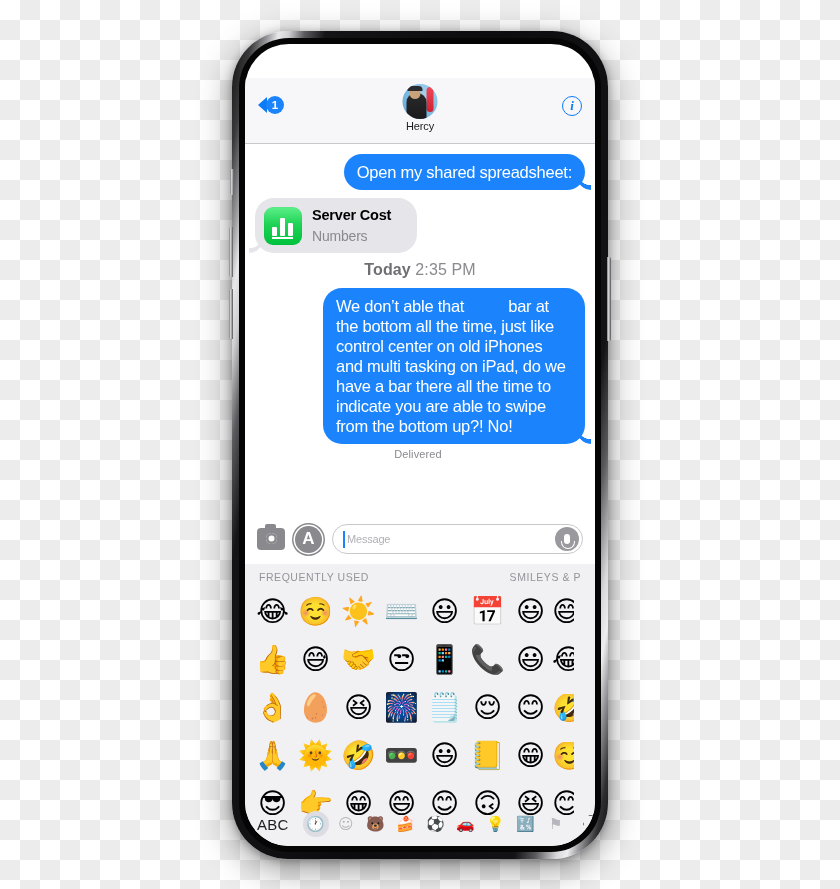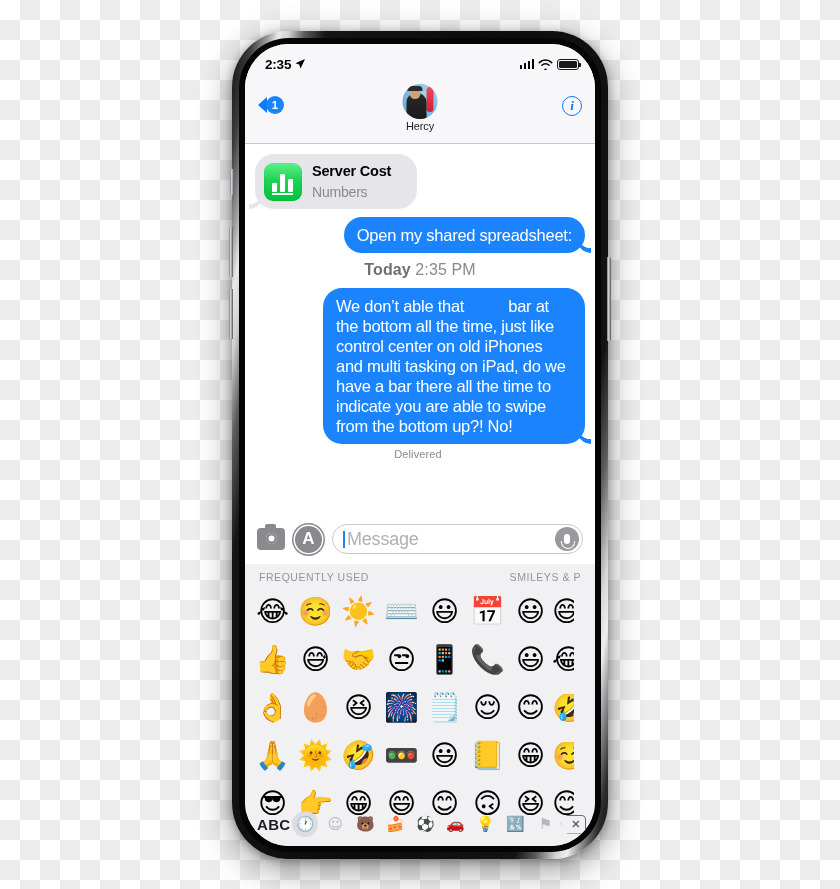--- a/index.html
+++ b/index.html
@@ -183,21 +183,21 @@
   #camera-icon::after { content:''; position:absolute; left:9px; top:5px; width:11px;height:11px;
                  border-radius:50%; background:#fff; box-shadow: inset 0 0 0 2.5px #8a8a8e; }
   #appstore-icon { width: 27px; height: 27px; border-radius: 50%; background: #8a8a8e;
                    color: #fff; font-size: 17px; font-weight: bold; flex: none;
                    display:flex; align-items:center; justify-content:center;
                    box-shadow: 0 0 0 1.5px #fff, 0 0 0 3px #8a8a8e; }
   #message-field { flex: 1; height: 30px; border: 1px solid #c9c9cd; border-radius: 16px;
                    display: flex; align-items: center; padding: 0 4px 0 10px; position: relative;
                    background:#fff; }
   #text-cursor { width: 2px; height: 17px; background: #1b84fd; flex: none; }
-  #message-placeholder { font-size: 18px; color: #b0b0b5; margin-left: 2px; letter-spacing: -.2px; }
+  #message-placeholder { font-size: 11px; color: #b0b0b5; margin-left: 2px; letter-spacing: -.2px; }
   #mic-button { position: absolute; right: 3px; width: 24px; height: 24px; border-radius: 50%;
                 background: #9a9a9e; display:flex;align-items:center;justify-content:center; }
   #mic-button .mic-body { width:6px;height:10px;border-radius:3px;background:#fff; position:relative; }
   #mic-button .mic-body::after{content:'';position:absolute;left:-3px;top:7px;width:12px;height:7px;
                 border:1.5px solid #fff;border-top:none;border-radius:0 0 7px 7px;}
 
   
   #emoji-keyboard {
     position: absolute; left: 0; top: 520px; width: 100%; bottom: 0;
     background: #f1f1f4;
@@ -206,21 +206,21 @@
                      padding: 7px 14px 3px 14px; }
   .section-label { font-size: 10.5px; color: #93939a; letter-spacing: .55px; font-weight: normal; }
   #emoji-grid { padding: 2px 6px 0 6px; overflow: hidden; height: 242px; }
   .emoji-row { display: flex; height: 48px; align-items: center; }
   .emoji-cell { width: 43px; text-align: center; font-size: 28px; line-height: 1;
                 flex: none; font-family: "DejaVu Sans", sans-serif; }
   .emoji-cell.clipped { width: 22px; overflow: hidden; text-align: left; }
 
   #keyboard-toolbar {
     position: absolute; left: 0; bottom: 0; width: 100%; height: 44px;
-    display: flex; align-items: center; padding: 0 12px; gap: 0; font-weight: bold;
+    display: flex; align-items: center; padding: 0 12px; gap: 12px;
   }
   #abc-key { font-size: 15px; color: #1d1d1f; letter-spacing: .3px; width: 44px; }
   .cat-icon { width: 26px; height: 26px; border-radius: 13px; display:flex;
               align-items:center; justify-content:center; font-size: 15px; color:#b6b6bc;
               font-family: "DejaVu Sans", sans-serif; margin: 0 2px; }
   .cat-icon.selected { background: #dcdce2; color: #6b6b70; }
   #delete-key { margin-left: auto; width: 26px; height: 19px; position: relative; }
   #delete-key .del-shape { width: 26px;height:19px; border:1.4px solid #6b6b70;
               border-radius: 3px 4px 4px 3px; clip-path: polygon(26% 0,100% 0,100% 100%,26% 100%,0 50%);
               display:flex;align-items:center;justify-content:center;
@@ -236,81 +236,57 @@
   <div id="phone-inner-bezel"></div>
 
   <div class="side-btn" id="mute-switch"></div>
   <div class="side-btn" id="volume-up"></div>
   <div class="side-btn" id="volume-down"></div>
   <div class="side-btn" id="power-btn"></div>
 
   <div id="screen">
 
 
-    <div id="status-bar">
-      <div id="status-left">
-        <span id="status-time">2:35</span>
-        <svg width="12" height="12" viewBox="0 0 12 12">
-          <path d="M11 1 L1.5 5.3 L5.2 6.6 L6.6 10.4 Z" fill="#000"></path>
-        </svg>
-      </div>
-      <div id="status-right">
-        <span class="sig-bars">
-            <i></i>
-            <i></i>
-            <i></i>
-            <i></i>
-          </span>
-        <svg width="15" height="11" viewBox="0 0 15 11">
-          <path d="M7.5 9.6 a1.3 1.3 0 1 0 0.01 0" fill="#000"></path>
-          <path d="M3.9 6.3 a5.1 5.1 0 0 1 7.2 0" stroke="#000" stroke-width="1.5" fill="none" stroke-linecap="round"></path>
-          <path d="M1.3 3.6 a8.8 8.8 0 0 1 12.4 0" stroke="#000" stroke-width="1.5" fill="none" stroke-linecap="round"></path>
-        </svg>
-        <span class="battery">
-            <span></span>
-          </span>
-      </div>
-    </div>
 
     <div id="nav-bar">
       <div id="back-button">
         <span class="chev-left"></span>
         <span id="unread-badge">1</span>
       </div>
       <div id="contact-block">
         <div id="avatar">
           <span class="av-red"></span>
           <span class="av-person"></span>
           <span class="av-head"></span>
           <span class="av-hat"></span>
         </div>
         <span id="contact-name">Hercy</span>
       </div>
       <div id="info-button">i</div>
     </div>
 
     <div id="conversation">
+
+      <div class="row out">
+        <div class="bubble blue" id="bubble-spreadsheet">Open my shared spreadsheet:</div>
+      </div>
 
       <div class="row in">
         <div class="bubble gray" id="attachment-bubble">
           <span id="numbers-icon">
             <span class="bar"></span>
               <span class="bar"></span>
               <span class="bar"></span>
             <span class="base"></span>
           </span>
           <span class="att-text">
             <span id="att-title">Server Cost</span>
             <span id="att-sub">Numbers</span>
           </span>
         </div>
-      </div>
-
-      <div class="row out">
-        <div class="bubble blue" id="bubble-spreadsheet">Open my shared spreadsheet:</div>
       </div>
 
       <div id="timestamp-row">
         <b>Today</b>
         <span>2:35 PM</span>
       </div>
 
       <div class="row out">
         <div class="bubble blue" id="bubble-long">
           <span>We don’t able that</span><span class="gap-glyph"></span><span>bar at the bottom all the time, just like control center on old iPhones and multi tasking on iPad, do we have a bar there all the time to indicate you are able to swipe from the bottom up?! No!</span>

